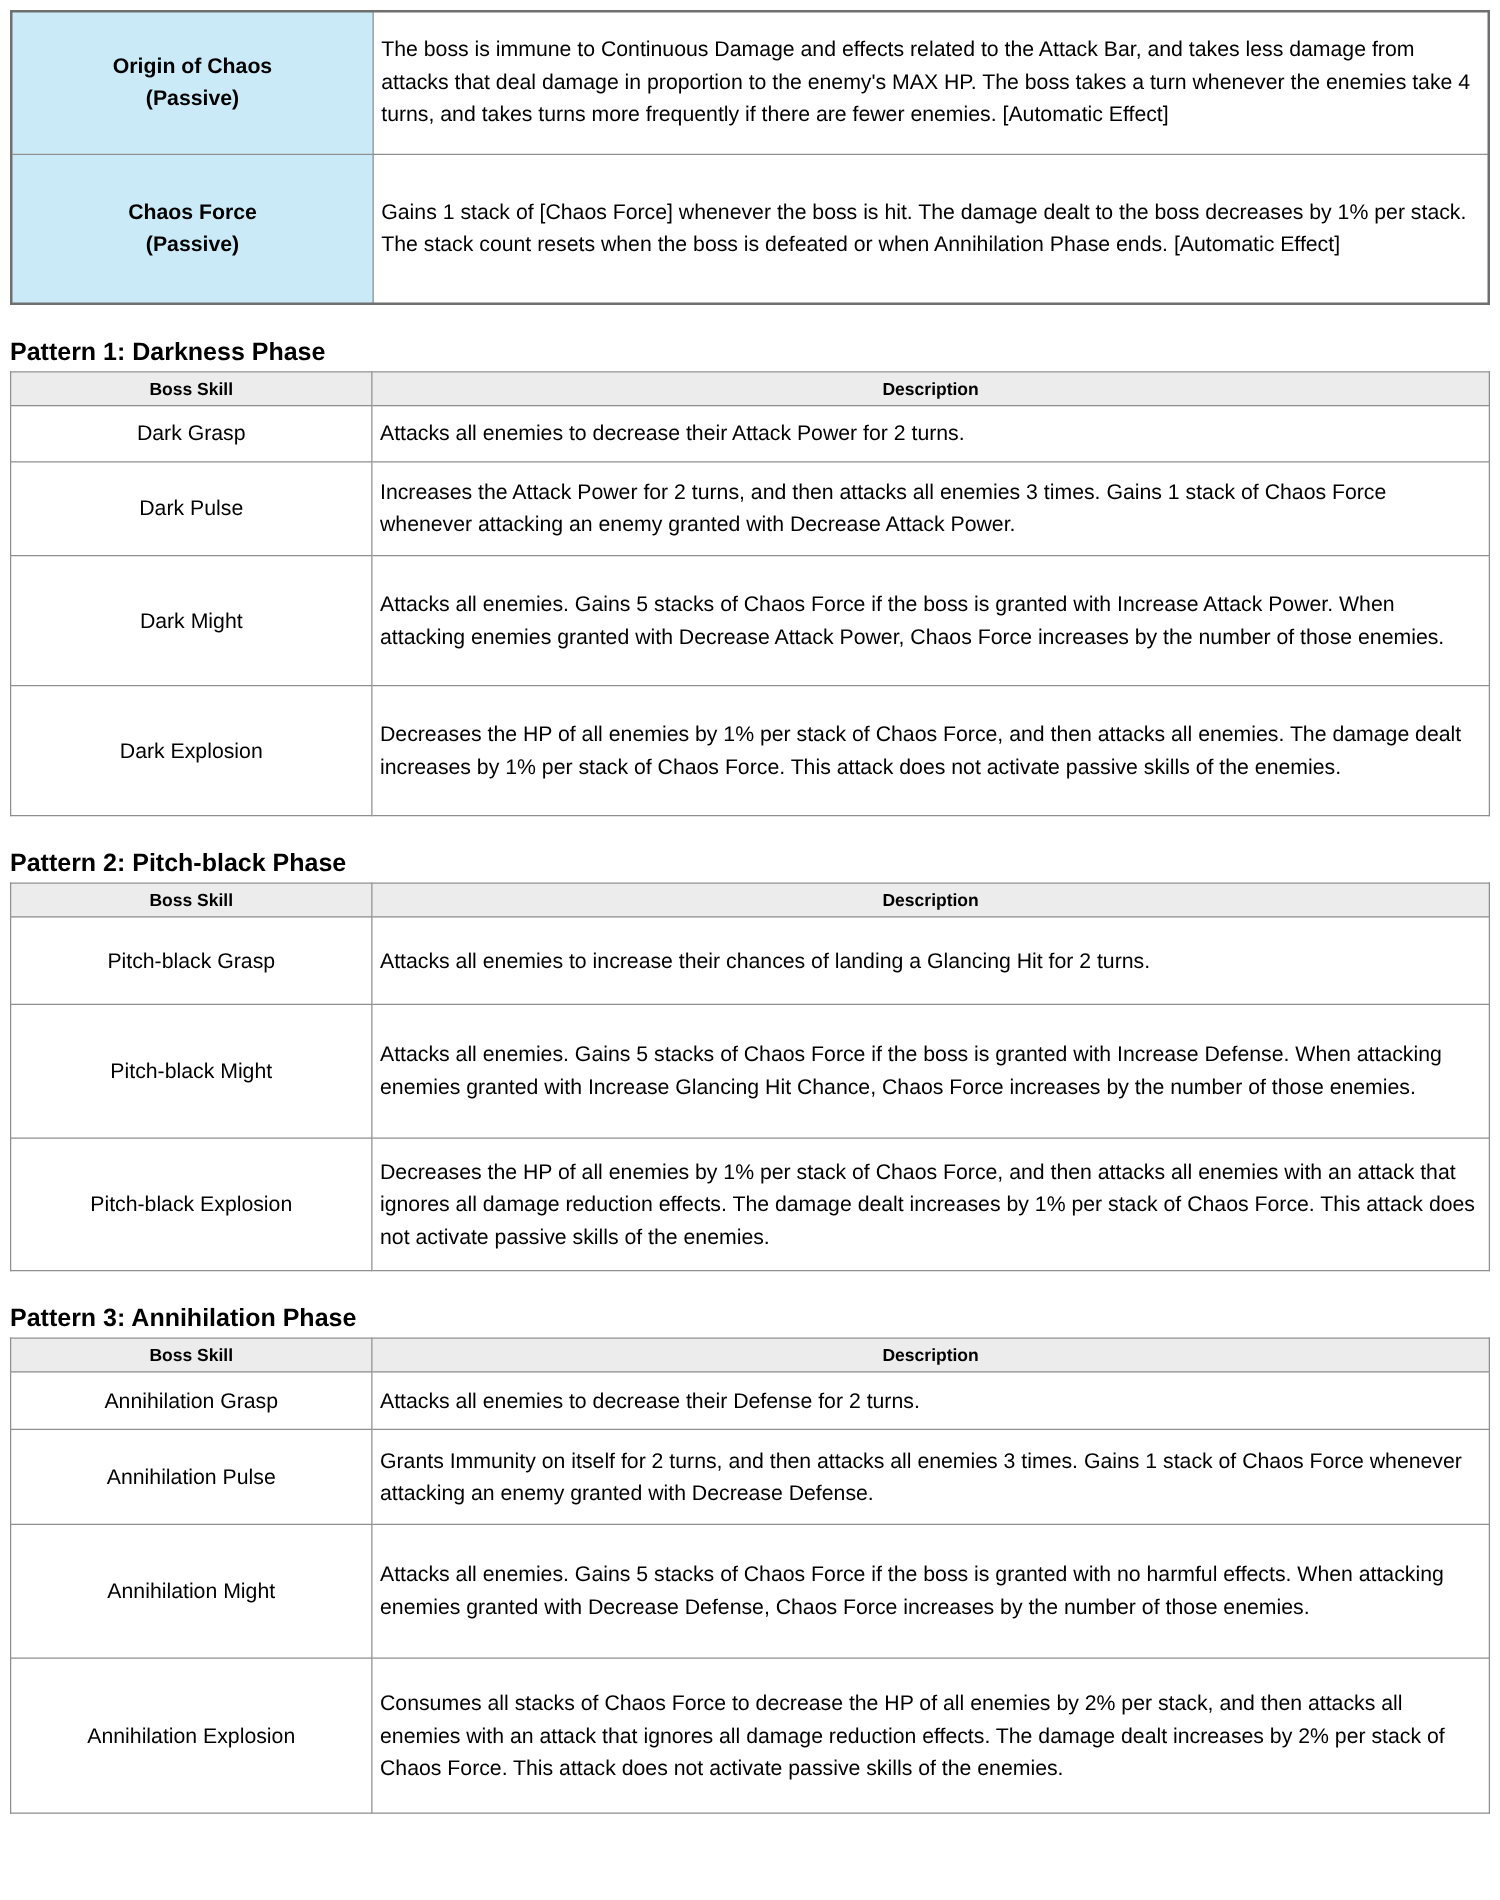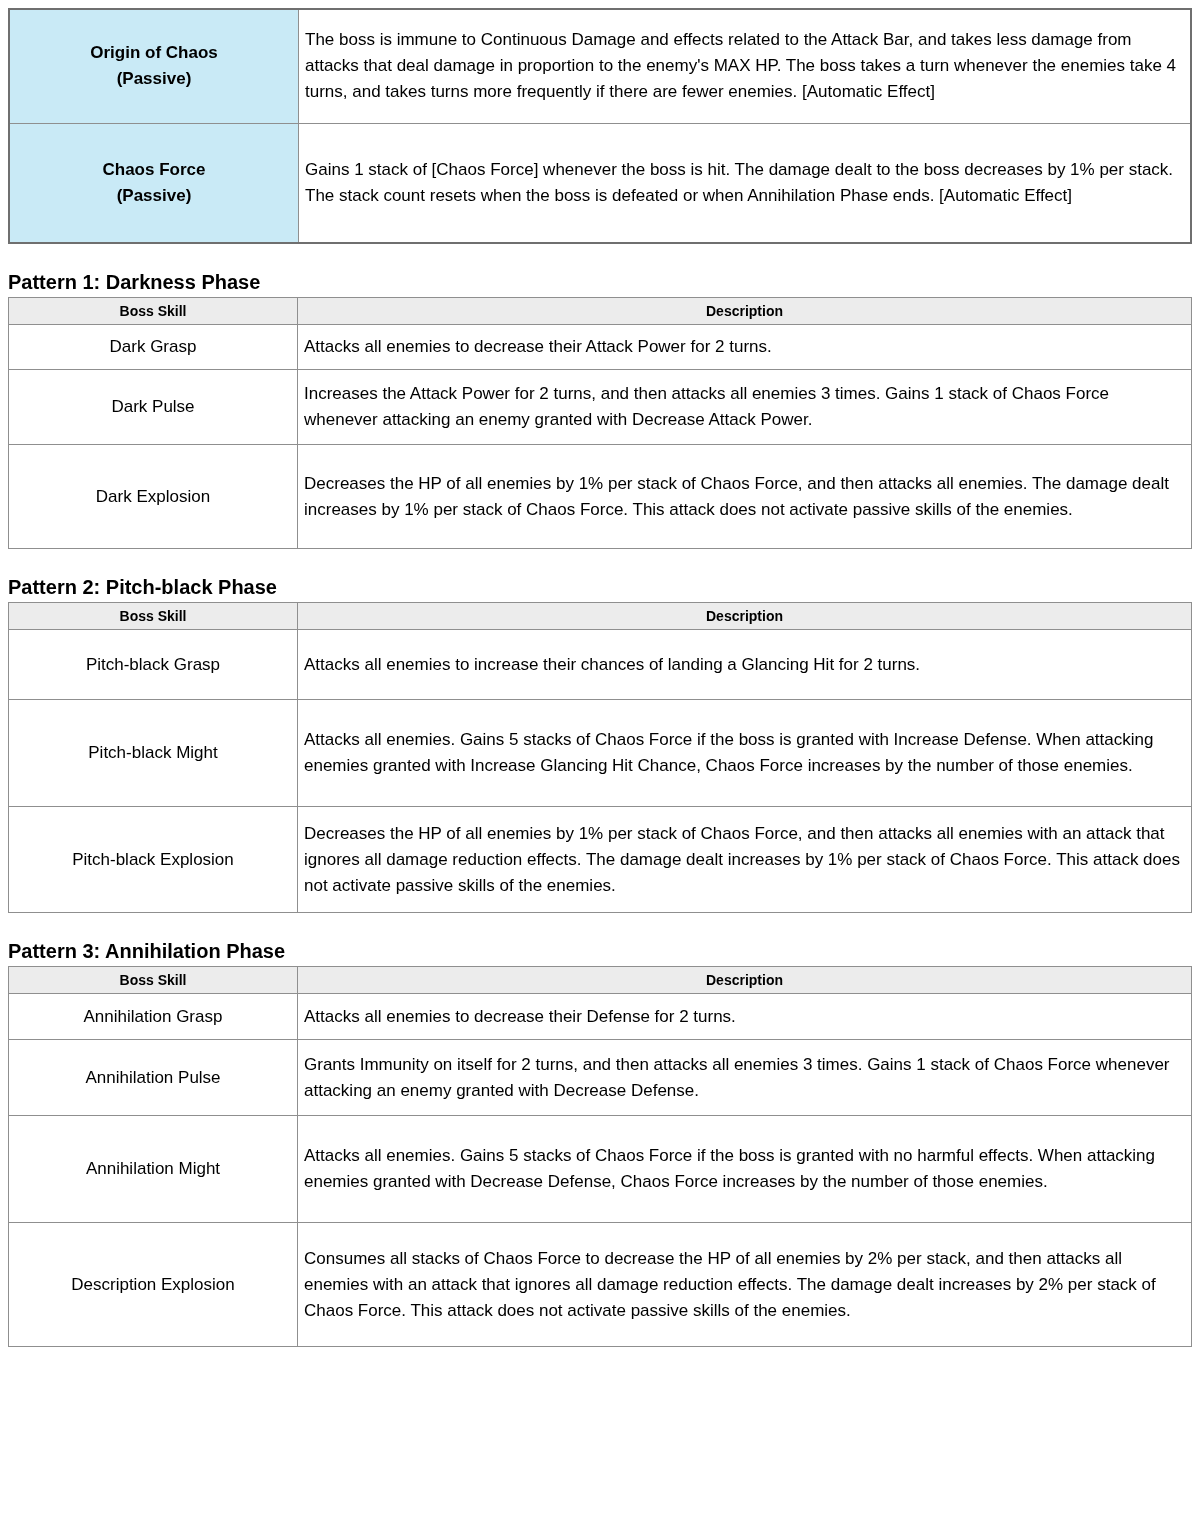--- a/index.html
+++ b/index.html
@@ -104,20 +104,24 @@
       <tbody>
         <tr style="height:45px;">
           <td class="skill-name-cell">Dark Grasp</td>
           <td class="desc-cell">Attacks all enemies to decrease their Attack Power for 2 turns.</td>
         </tr>
         <tr style="height:75px;">
           <td class="skill-name-cell">Dark Pulse</td>
           <td class="desc-cell">Increases the Attack Power for 2 turns, and then attacks all enemies 3 times. Gains 1 stack of Chaos Force whenever attacking an enemy granted with Decrease Attack Power.</td>
         </tr>
         <tr style="height:104px;">
+          <td class="skill-name-cell">Dark Might</td>
+          <td class="desc-cell">Attacks all enemies. Gains 5 stacks of Chaos Force if the boss is granted with Increase Attack Power. When attacking enemies granted with Decrease Attack Power, Chaos Force increases by the number of those enemies.</td>
+        </tr>
+        <tr style="height:104px;">
           <td class="skill-name-cell">Dark Explosion</td>
           <td class="desc-cell">Decreases the HP of all enemies by 1% per stack of Chaos Force, and then attacks all enemies. The damage dealt increases by 1% per stack of Chaos Force. This attack does not activate passive skills of the enemies.</td>
         </tr>
       </tbody>
     </table>
   </div>
 
   <div class="section">
     <div class="section-heading">Pattern 2: Pitch-black Phase</div>
     <table class="skill-table">
@@ -160,20 +164,20 @@
         </tr>
         <tr style="height:76px;">
           <td class="skill-name-cell">Annihilation Pulse</td>
           <td class="desc-cell">Grants Immunity on itself for 2 turns, and then attacks all enemies 3 times. Gains 1 stack of Chaos Force whenever attacking an enemy granted with Decrease Defense.</td>
         </tr>
         <tr style="height:107px;margin-left:24px;">
           <td class="skill-name-cell">Annihilation Might</td>
           <td class="desc-cell">Attacks all enemies. Gains 5 stacks of Chaos Force if the boss is granted with no harmful effects. When attacking enemies granted with Decrease Defense, Chaos Force increases by the number of those enemies.</td>
         </tr>
         <tr style="height:124px;">
-          <td class="skill-name-cell">Description Explosion</td>
+          <td class="skill-name-cell">Annihilation Explosion</td>
           <td class="desc-cell">Consumes all stacks of Chaos Force to decrease the HP of all enemies by 2% per stack, and then attacks all enemies with an attack that ignores all damage reduction effects. The damage dealt increases by 2% per stack of Chaos Force. This attack does not activate passive skills of the enemies.</td>
         </tr>
       </tbody>
     </table>
   </div>
 
 </div>
 
 </body></html>

